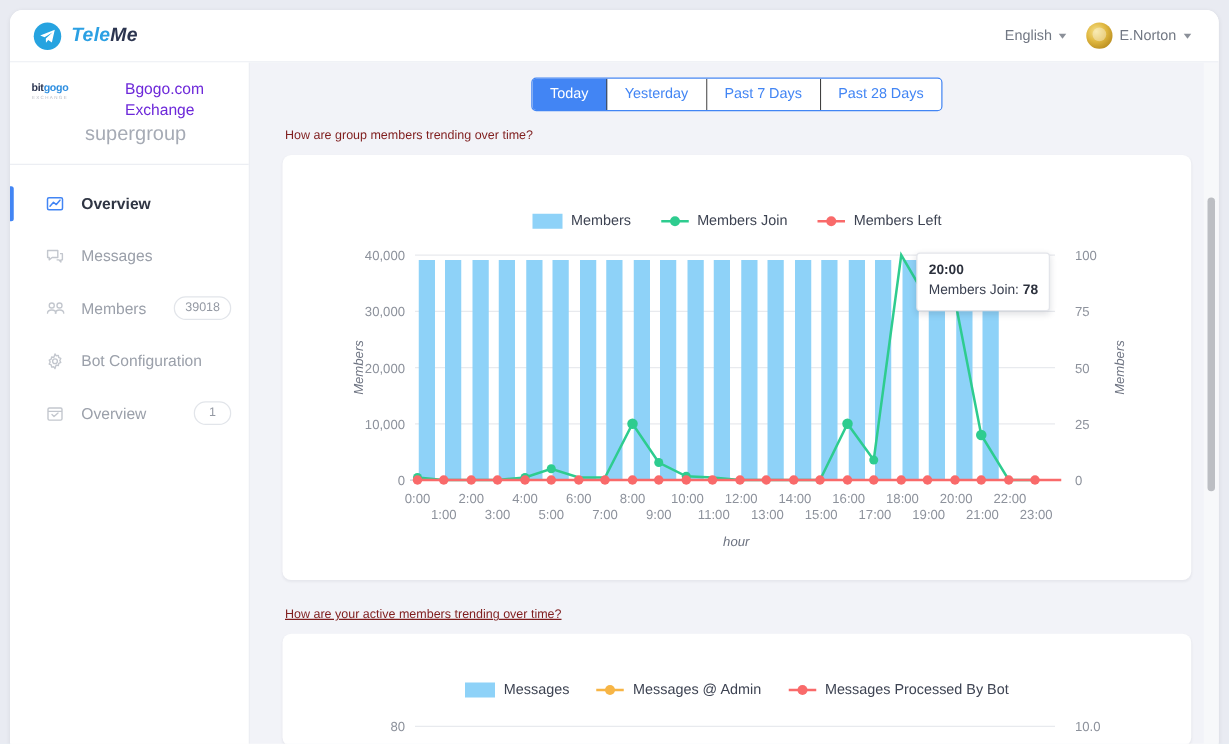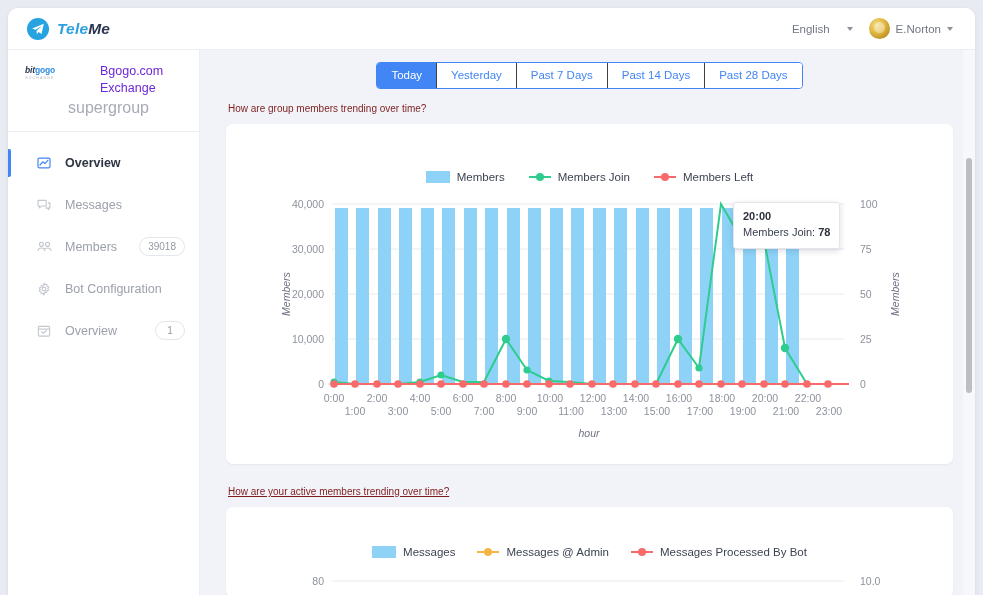--- a/index.html
+++ b/index.html
@@ -47,21 +47,21 @@
   .brand-mark svg { display: block; }
   .brand-text { font-size: 15.5px; font-style: italic; font-weight: bold; letter-spacing: .2px; }
   .brand-text .t1 { color: #2ba0e3; }
   .brand-text .t2 { color: #2c3550; }
 
   .header-right {
     margin-left: auto;
     display: flex; align-items: center; gap: 16px;
     padding-right: 22px;
   }
-  .lang { display: flex; align-items: center; gap: 17px; font-size: 11.5px; color: #717783; cursor: pointer; }
+  .lang { display: flex; align-items: center; gap: 5px; font-size: 11.5px; color: #717783; cursor: pointer; }
   .user { display: flex; align-items: center; gap: 6px; font-size: 11.5px; color: #717783; cursor: pointer; }
   .avatar {
     width: 21px; height: 21px; border-radius: 50%;
     background: radial-gradient(circle at 38% 34%, #f6e08a 0%, #e0b841 42%, #bb8f21 78%, #9c7515 100%);
     position: relative; overflow: hidden; flex: 0 0 21px;
   }
   .avatar::after {
     content: ""; position: absolute; left: 5px; top: 4px;
     width: 11px; height: 11px; border-radius: 50%;
     background: rgba(255,255,255,.35);
@@ -86,21 +86,21 @@
   .group {
     display: flex; align-items: flex-start; gap: 9px;
     padding: 13px 12px 14px 13px;
     border-bottom: 1px solid #eceef3;
   }
   .group-logo {
     flex: 0 0 38px; width: 38px; padding-top: 3px;
     text-align: center; line-height: 1;
   }
   .group-logo .gl-top { font-size: 8.5px; font-weight: bold; letter-spacing: -.2px; }
-  .group-logo .gl-top .b1 { color: #2b3550; font-style: italic; }
+  .group-logo .gl-top .b1 { color: #2b3550; }
   .group-logo .gl-top .b2 { color: #2f8fe0; }
   .group-logo .gl-sub { font-size: 3.6px; color: #b6bac2; letter-spacing: 1.1px; margin-top: 2px; }
   .group-info { min-width: 0; }
   .group-name { font-size: 12.5px; color: #6d28d9; line-height: 1.35; margin-left: 32px; }
   .group-type { font-size: 16px; color: #a6abb5; margin-top: 2px; }
 
   .nav { padding-top: 10px; flex: 1 1 auto; }
   .nav-item {
     position: relative;
     display: flex; align-items: center;
@@ -322,21 +322,20 @@
         <div class="scroll-track"></div>
         <div class="scrollbar"></div>
 
         <div class="content-inner">
 
           <div class="tabs">
             <div class="tabbar">
               <div class="tab active">Today</div>
               <div class="tab">Yesterday</div>
               <div class="tab">Past 7 Days</div>
-              <div class="tab">Past 14 Days</div>
               <div class="tab">Past 28 Days</div>
             </div>
           </div>
 
           <div class="section-title">How are group members trending over time?</div>
 
           <div class="card card1">
             <div class="legend">
               <div class="lg">
                 <span class="lg-swatch"></span>

